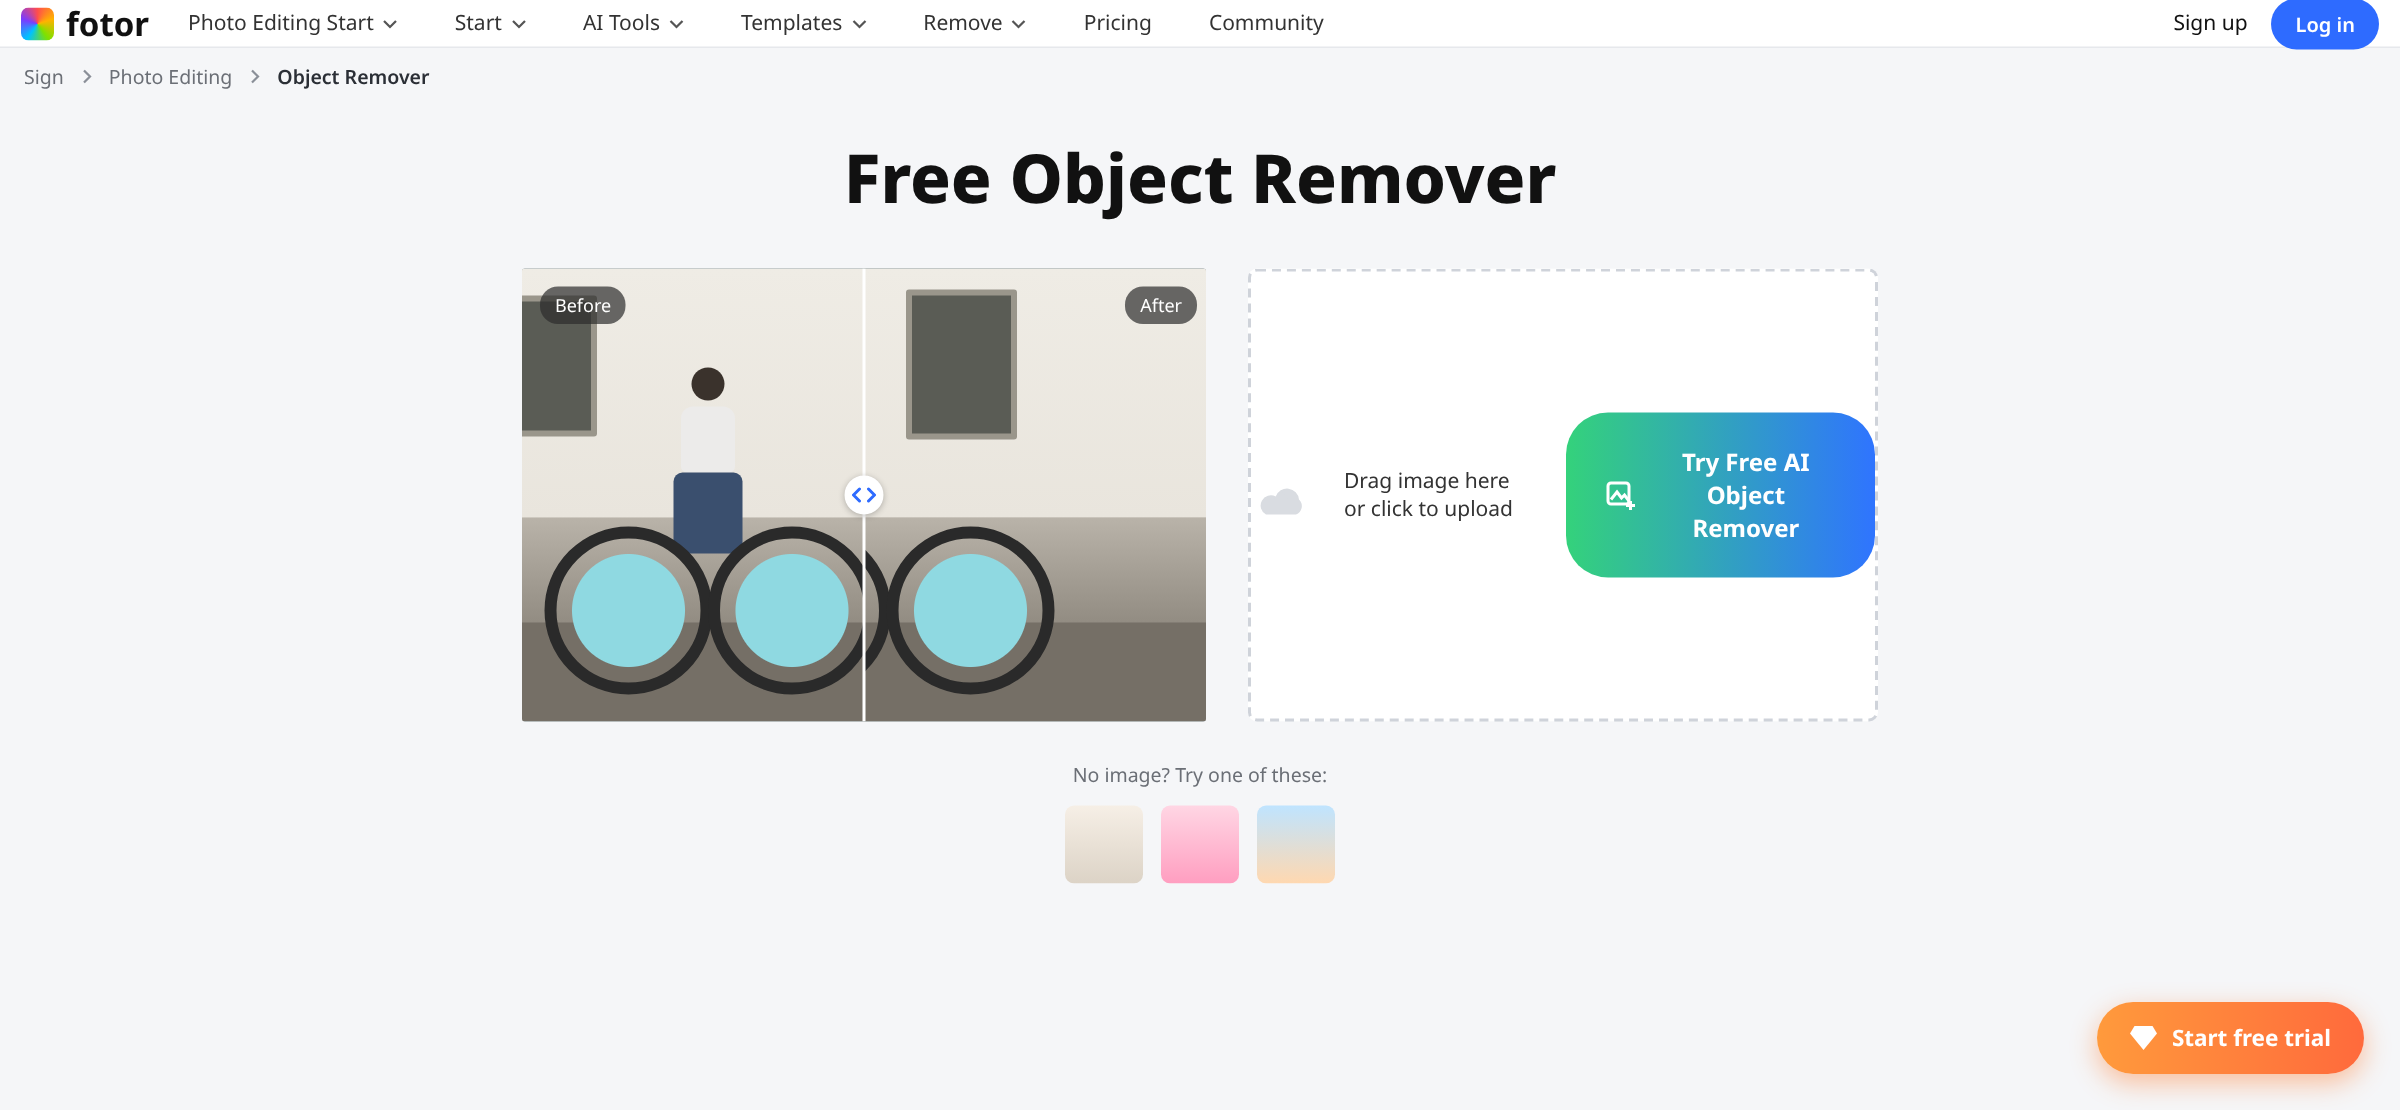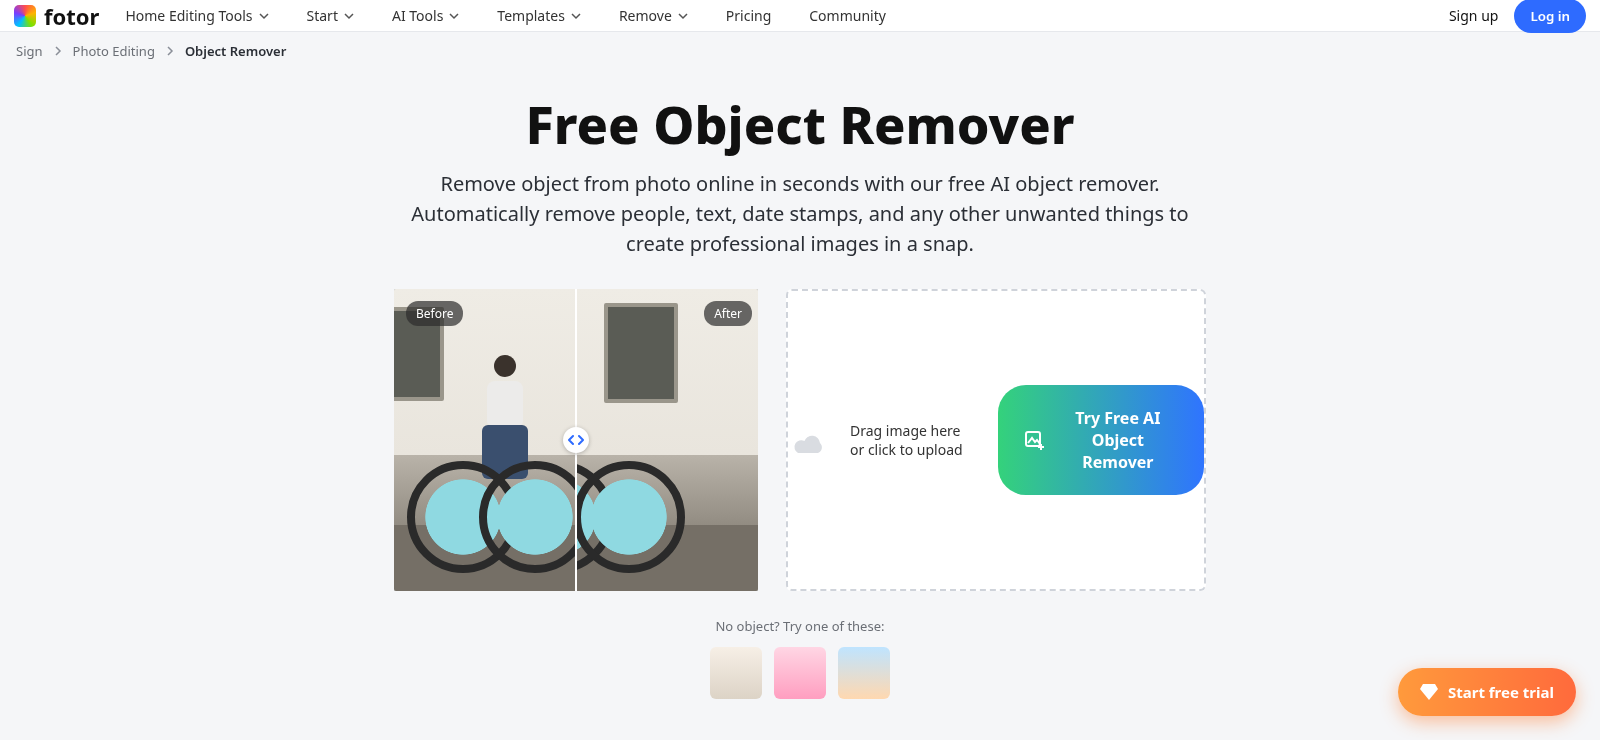--- a/index.html
+++ b/index.html
@@ -31,26 +31,26 @@
   .login-btn{background:var(--blue);color:#fff;border:none;border-radius:18px;padding:8px 16px;font-weight:600;cursor:pointer}
 
   
   .crumbs{display:flex;align-items:center;gap:10px;padding:10px 16px;font-size:13px;color:#6b6f76}
   .crumbs .bc{color:#6b6f76}
   .crumbs .bc.current{color:#2b2f36;font-weight:600}
   .sep svg{display:block}
 
   
   .hero{max-width:1200px;margin:10px auto 0;text-align:center;padding:0 24px}
-  .hero h1{font-size:52px;font-weight:800;margin:18px 0 10px}
+  .hero h1{font-size:45px;font-weight:800;margin:18px 0 10px}
   .hero p{font-size:20px;color:#2b2f36;max-width:820px;margin:0 auto;line-height:1.5}
 
   
   .panels{display:flex;justify-content:center;gap:28px;margin:30px auto 0;max-width:1200px;padding:0 24px}
-  .compare{position:relative;width:364px;height:302px;border-radius:2px;overflow:hidden;background:#7a8a92}
+  .compare{position:relative;width:456px;height:302px;border-radius:2px;overflow:hidden;background:#7a8a92}
   .before-side{position:absolute;inset:0;width:50%;background:#dedad1;overflow:hidden}
   .after-side{position:absolute;right:0;top:0;bottom:0;width:50%;background:#ccc6bd;overflow:hidden}
   .scene-wall{position:absolute;left:0;right:0;top:0;height:55%;background:linear-gradient(#efece5,#e9e5dd)}
   .scene-rock{position:absolute;left:0;right:0;top:55%;height:25%;background:linear-gradient(#b9b3a9,#8f897f)}
   .scene-ground{position:absolute;left:0;right:0;bottom:0;height:22%;background:#756f66}
   .window{position:absolute;background:#5a5c55;border:4px solid #9a968b;border-radius:2px}
   .win-left{left:-6px;top:18px;width:56px;height:94px}
   .win-right{left:34px;top:14px;width:74px;height:100px}
   .after-side .win-right{left:auto;right:auto}
   .person{position:absolute;left:28%;top:22%;width:120px;height:180px}
@@ -92,21 +92,21 @@
 <body>
 
 <header class="site-header">
   <div class="left-nav">
     <div class="logo">
       <span class="logo-mark"></span>
       <span>fotor</span>
     </div>
     <nav class="main-menu">
       <div class="menu-item">
-        <span>Home Editing Tools</span>
+        <span>Photo Editing Start</span>
         <span class="chev">
             <svg viewBox="0 0 10 10" width="10" height="10">
               <path d="M1 3l4 4 4-4" fill="none" stroke="#555" stroke-width="1.5"></path>
             </svg>
           </span>
       </div>
       <div class="menu-item">
         <span>Start</span>
         <span class="chev">
             <svg viewBox="0 0 10 10" width="10" height="10">
@@ -163,21 +163,20 @@
   <span class="sep">
       <svg width="10" height="10" viewBox="0 0 10 10">
         <path d="M3 1l4 4-4 4" fill="none" stroke="#8a8f98" stroke-width="1.5"></path>
       </svg>
     </span>
   <span class="bc current">Object Remover</span>
 </div>
 
 <section class="hero">
   <h1>Free Object Remover</h1>
-  <p>Remove object from photo online in seconds with our free AI object remover. Automatically remove people, text, date stamps, and any other unwanted things to create professional images in a snap.</p>
 </section>
 
 <div class="panels">
 
   <div class="compare">
     <div class="before-side">
       <div class="scene-wall"></div>
         <div class="scene-rock"></div>
         <div class="scene-ground"></div>
       <div class="window win-left"></div>
@@ -226,21 +225,21 @@
             <path d="M4 13l4-5 3 4 2-2 3 4" fill="none" stroke="#fff" stroke-width="2"></path>
             <path d="M17 14v6M14 17h6" stroke="#fff" stroke-width="2"></path>
           </svg>
       </span>
       <span>Try Free AI Object Remover</span>
     </button>
   </div>
 </div>
 
 <div class="samples">
-  <div>No object? Try one of these:</div>
+  <div>No image? Try one of these:</div>
   <div class="thumbs">
     <div class="thumb t1"></div>
     <div class="thumb t2"></div>
     <div class="thumb t3"></div>
   </div>
 </div>
 
 <button class="trial">
   <span>
     <svg width="18" height="16" viewBox="0 0 18 16">

